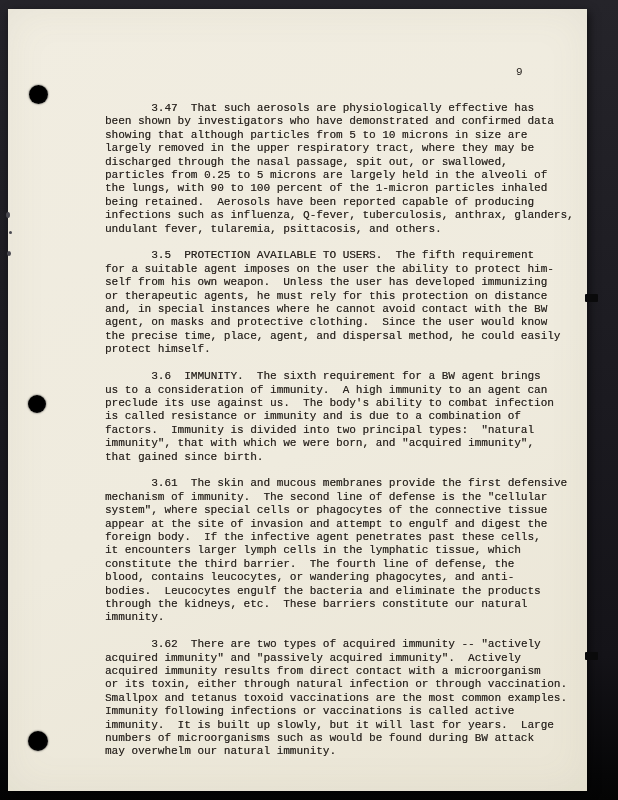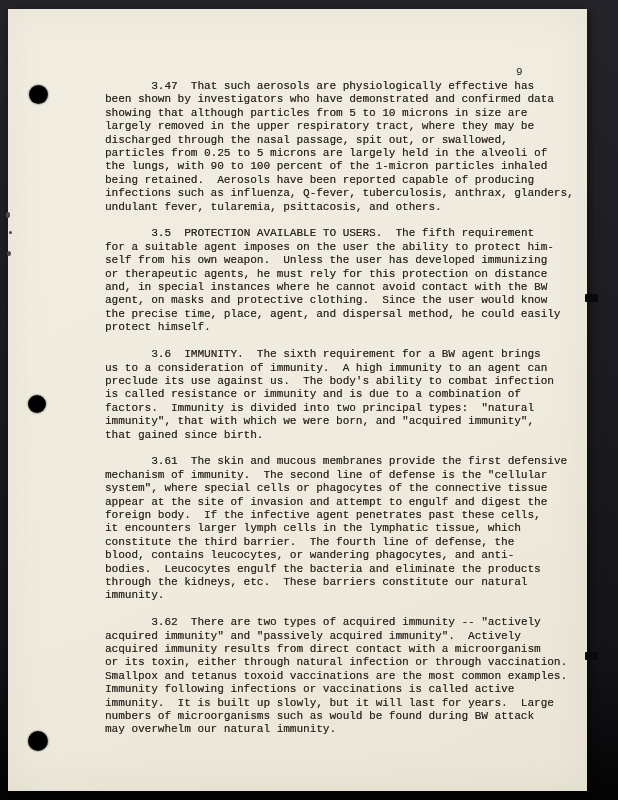--- a/index.html
+++ b/index.html
@@ -18,21 +18,21 @@
     box-shadow: 2px 3px 9px rgba(0,0,0,0.6), inset 0 0 40px rgba(120,110,90,0.08);
   }
   .page-number {
     position: absolute;
     left: 508px; top: 57px;
     font-size: 11px;
     color: var(--ink, #2a2521);
   }
   .text-block {
     position: absolute;
-    left: 97px; top: 71px;
+    left: 97px; top: 93px;
     width: 486px;
   }
   .para {
     white-space: pre-wrap;
     font-size: 11px;
     line-height: 13.4px;
     margin-bottom: 13.4px;
     color: var(--ink, #2a2521);
     text-shadow: 0.2px 0.2px 0.35px rgba(45,38,32,0.6);
   }

